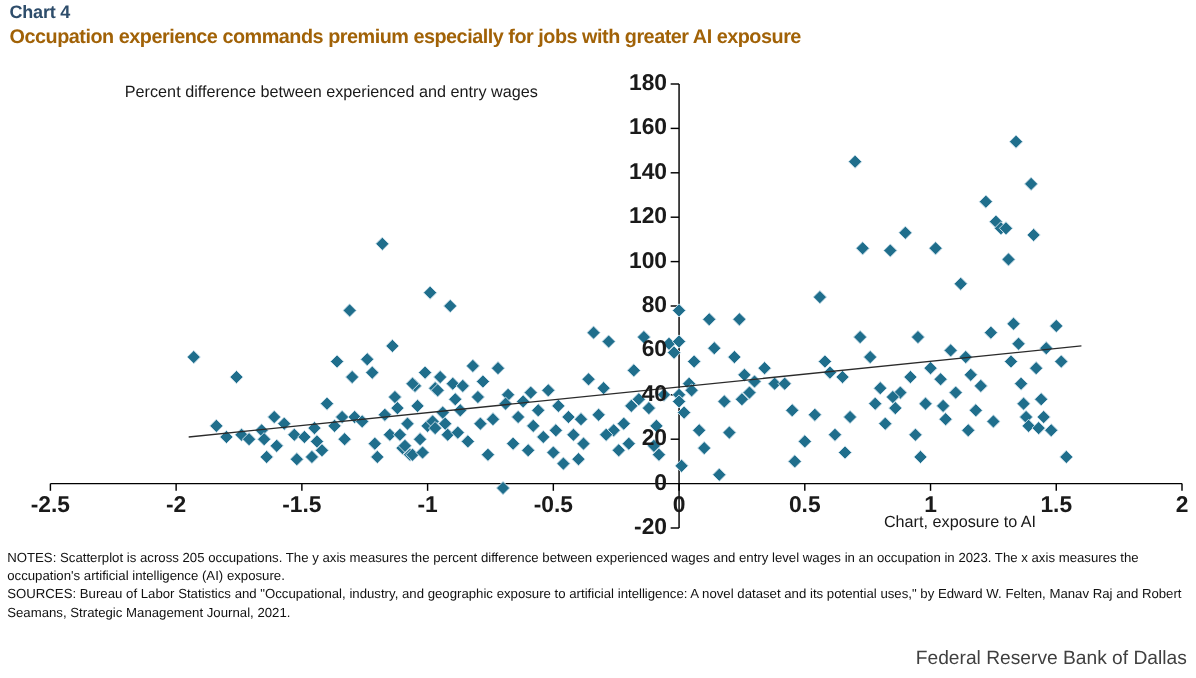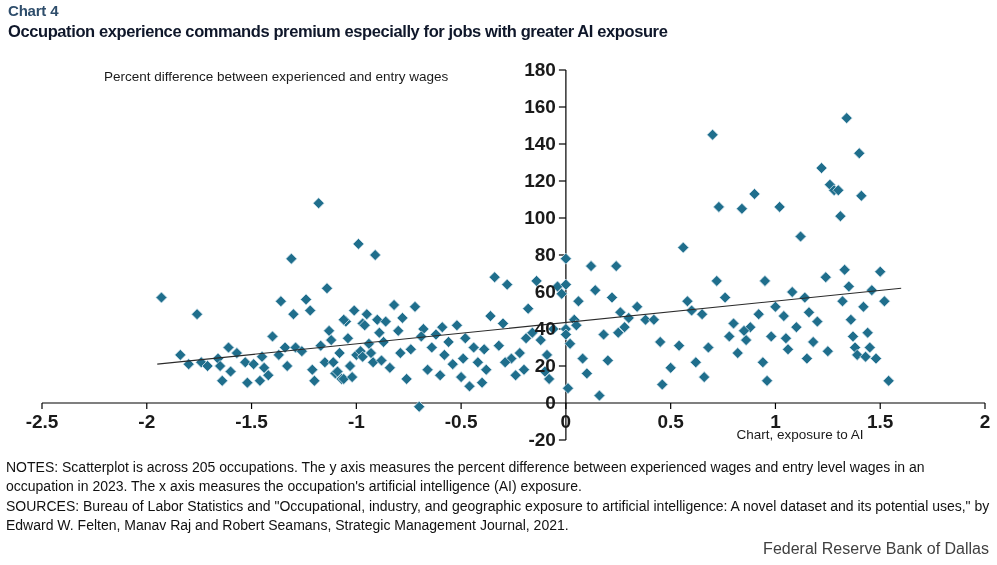--- a/index.html
+++ b/index.html
@@ -21,21 +21,21 @@
     font-size: 15px;
     font-weight: bold;
     color: #2E4D6B;
     letter-spacing: -0.2px;
   }
   .chart-title {
     position: absolute;
     left: 8px; top: 22px;
     font-size: 16.5px;
     font-weight: bold;
-    color: #0f172a;
+    color: #a16207;
     letter-spacing: -0.4px;
     white-space: nowrap;
   }
   .axis-title-y {
     position: absolute;
     left: 104px; top: 53px;
     font-size: 13.5px;
     color: #1a1a1a;
     white-space: nowrap;
     margin-top: 16px;
@@ -63,21 +63,21 @@
     font-weight: bold;
   }
   .ytick { text-align: right; transform: translateY(-50%); }
   .xtick { transform: translateX(-50%); }
 
   .notes-block {
     position: absolute;
     left: 6px;
     top: 458px;
     width: 985px;
-    font-size: 14px;
+    font-size: 11px;
     line-height: 1.38;
     color: #111;
   }
   .notes-line { white-space: normal; }
   .source-credit {
     position: absolute;
     right: 8px;
     top: 540px;
     font-size: 16px;
     color: #404040;

